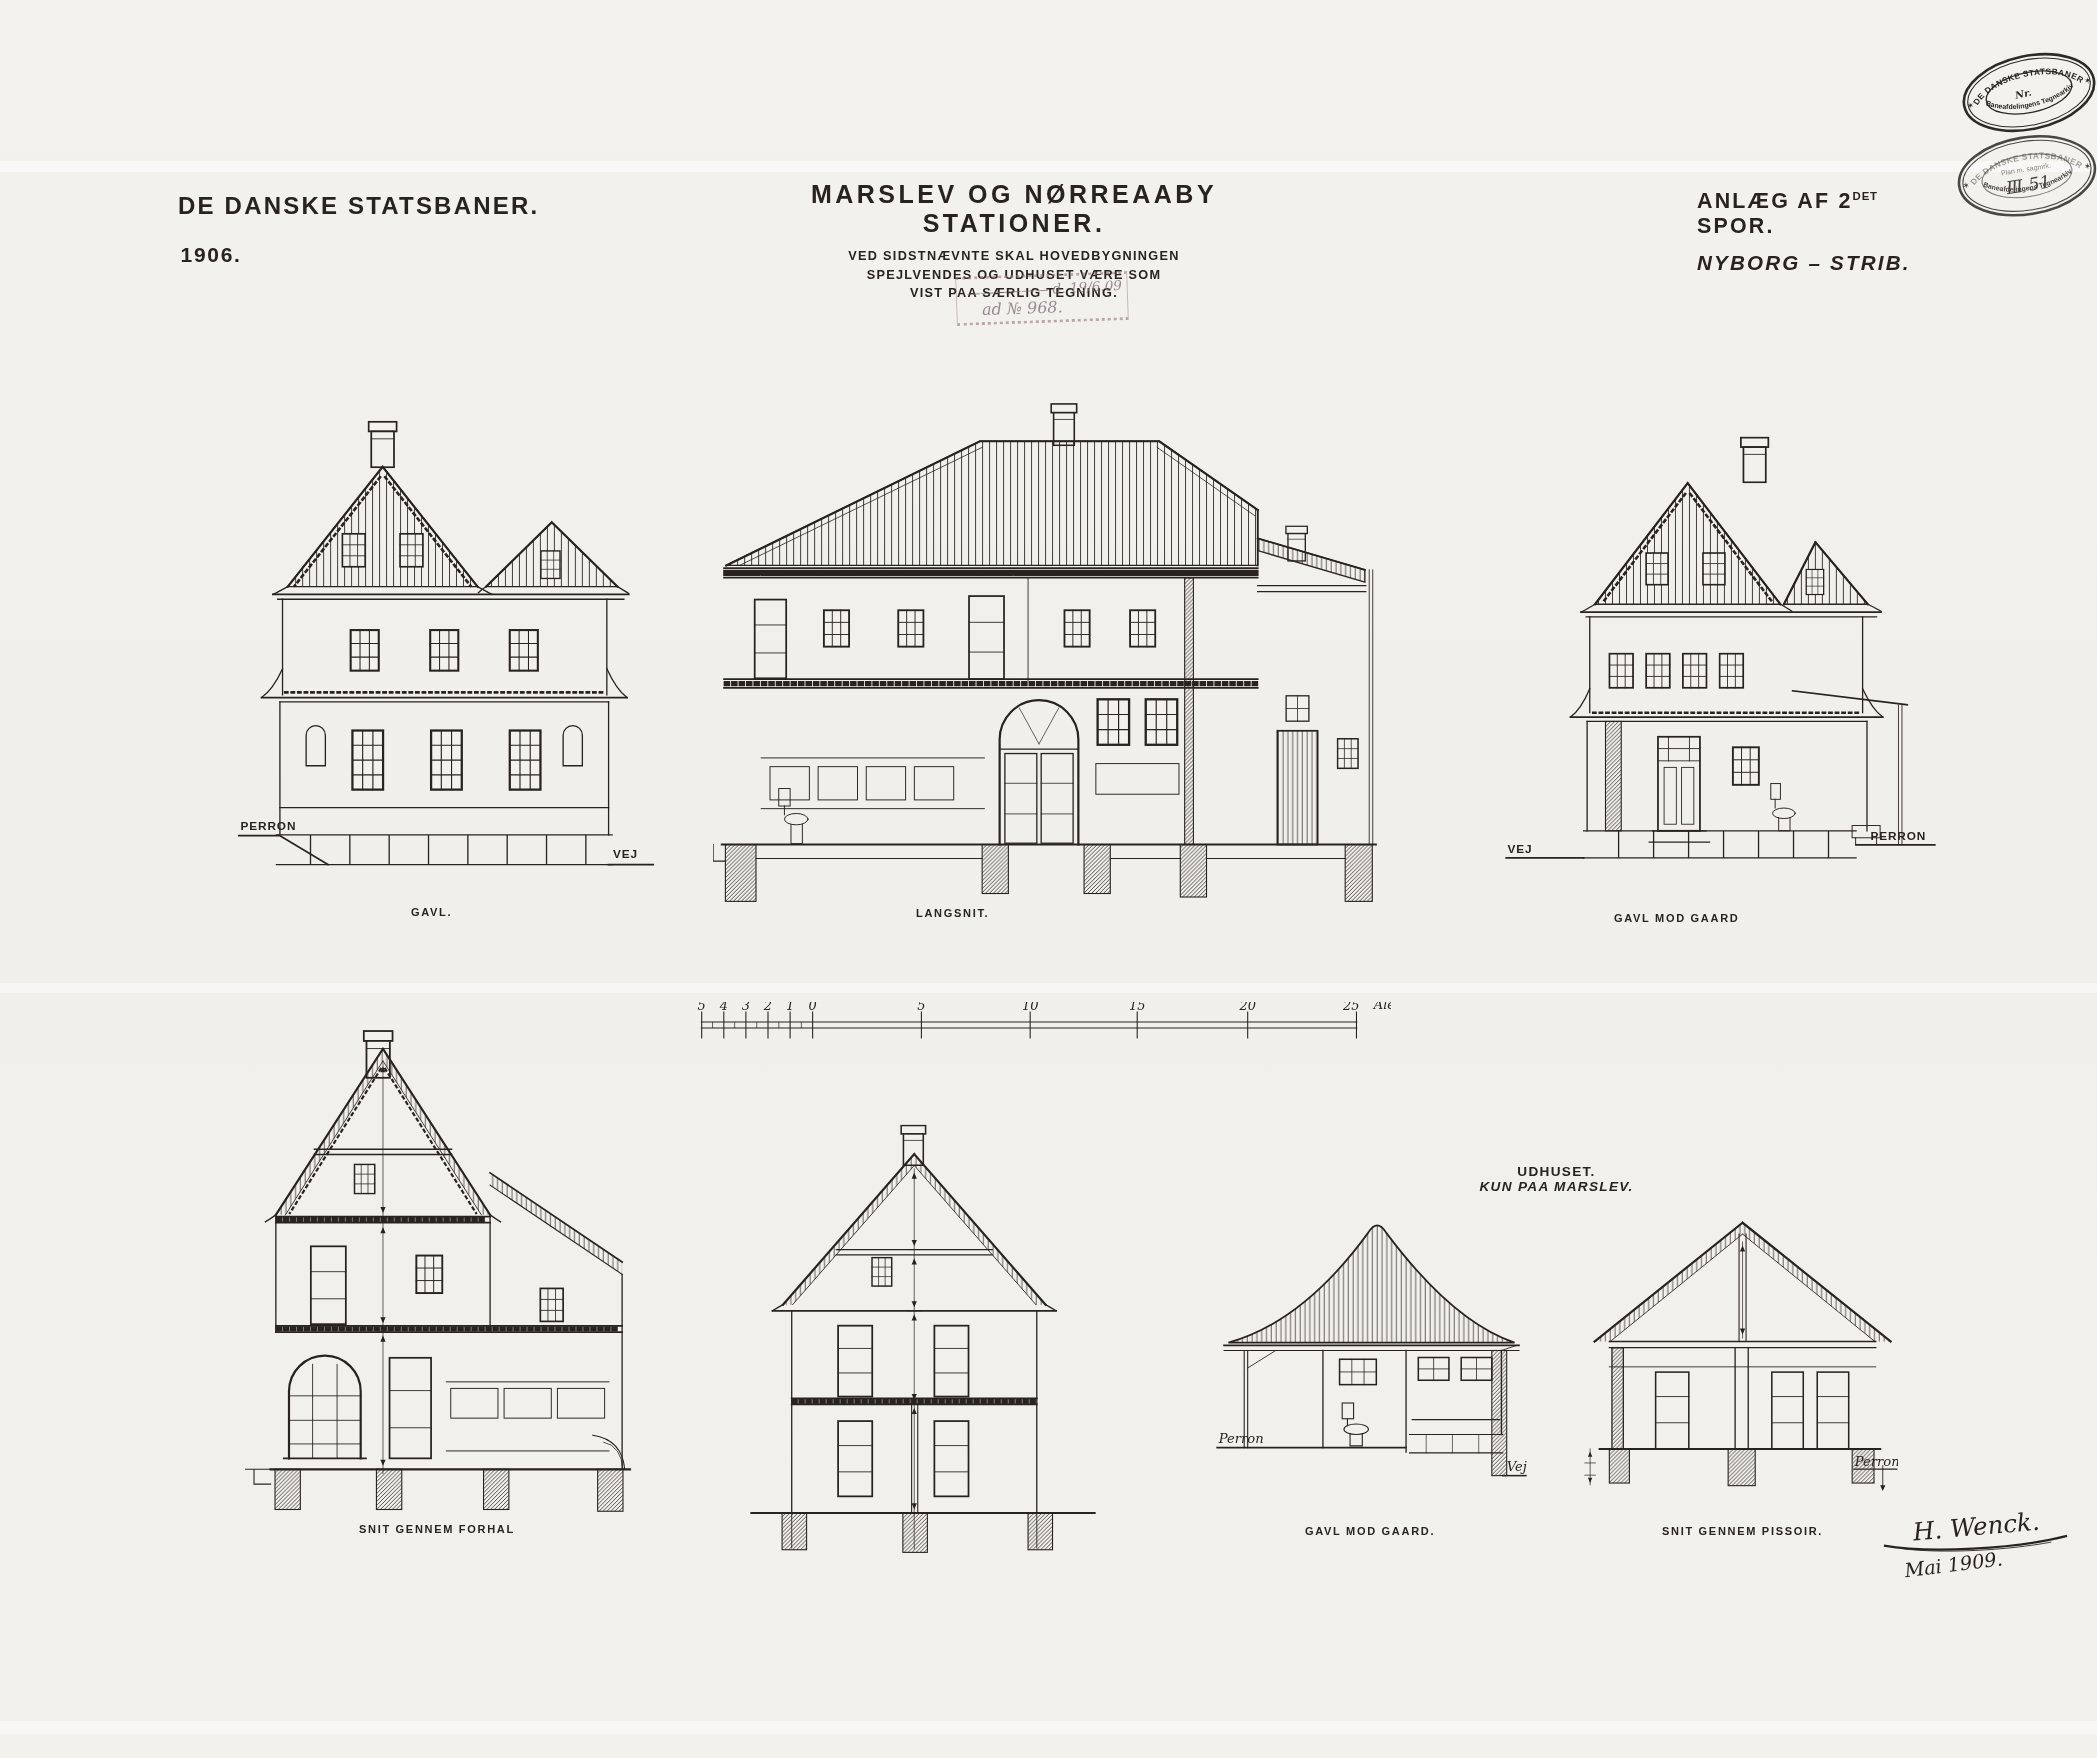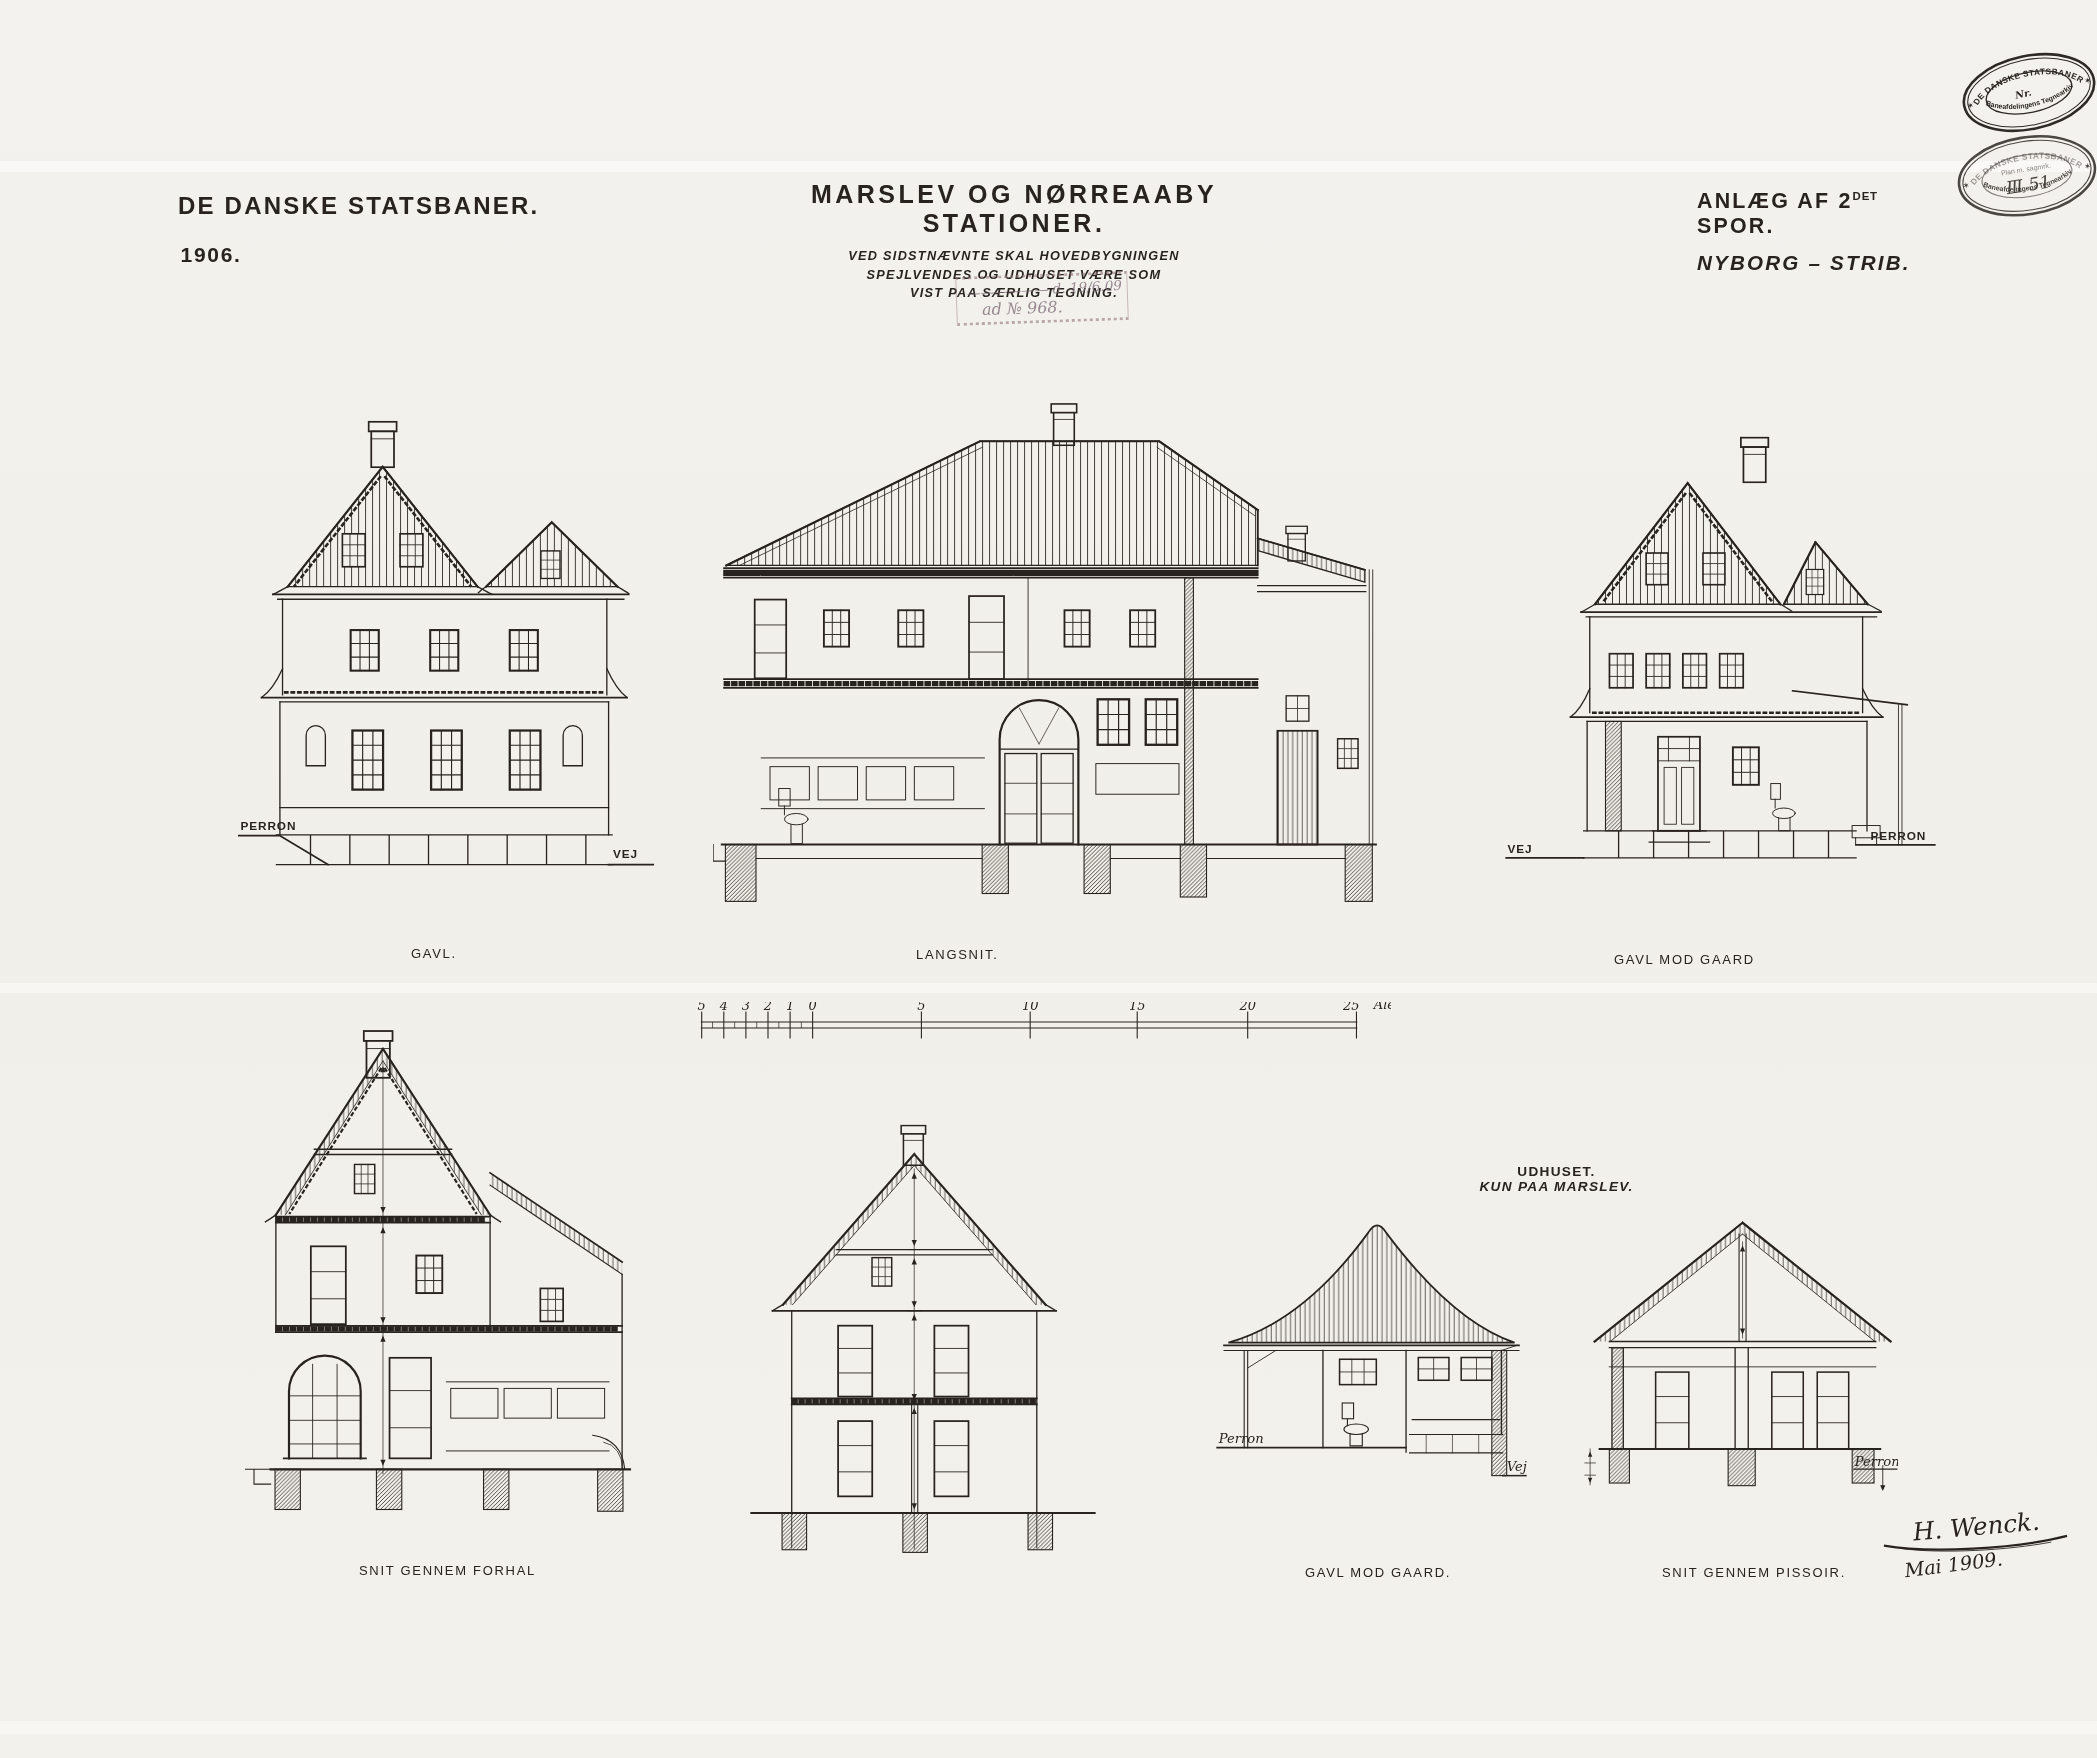--- a/index.html
+++ b/index.html
@@ -7,24 +7,24 @@
     position:relative;width:2097px;height:1758px;overflow:hidden;
     background:linear-gradient(180deg,#f4f2ee 0%,#f1efe9 45%,#f3f1ec 100%);
     font-family:"Liberation Sans",sans-serif;color:#28231e;
   }
   .band{position:absolute;left:0;width:100%;pointer-events:none;}
   .abs{position:absolute;}
   
   .h-company{font-size:24px;letter-spacing:2.2px;font-weight:bold;}
   .h-year{font-size:21px;letter-spacing:1.7px;font-weight:bold;}
   .h-title{font-size:25px;letter-spacing:3.5px;font-weight:bold;text-align:center;}
-  .h-sub{font-size:12.7px;letter-spacing:1.3px;font-weight:bold;text-align:center;margin-top:4.4px;font-style:italic;}
+  .h-sub{font-size:12.7px;letter-spacing:1.3px;font-weight:bold;text-align:center;margin-top:4.4px;}
   .h-right{font-size:21.4px;letter-spacing:2.2px;font-weight:bold;text-align:left;}
   .h-right sup{font-size:11.4px;letter-spacing:0.9px;}
-  .cap{font-size:13px;letter-spacing:1.7px;font-weight:normal;white-space:nowrap;margin-top:40px;}
+  .cap{font-size:11px;letter-spacing:1.7px;font-weight:bold;white-space:nowrap;}
   .udh{font-size:13.6px;letter-spacing:1.3px;font-weight:bold;text-align:center;white-space:nowrap;}
   svg text{fill:#28231e;}
   .t-small{font-family:"Liberation Sans",sans-serif;font-size:27px;letter-spacing:2px;font-weight:bold;}
   .t-script{font-family:"DejaVu Serif",serif;font-style:italic;font-size:30px;}
   .t-hand{font-family:"DejaVu Serif",serif;font-style:italic;font-size:30px;}
   .stamp-arc{font-family:"Liberation Sans",sans-serif;font-weight:bold;}
   
   .journal{
     border-top:3.1px dotted rgba(146,118,124,.6);
     border-bottom:3.1px dotted rgba(146,118,124,.6);

